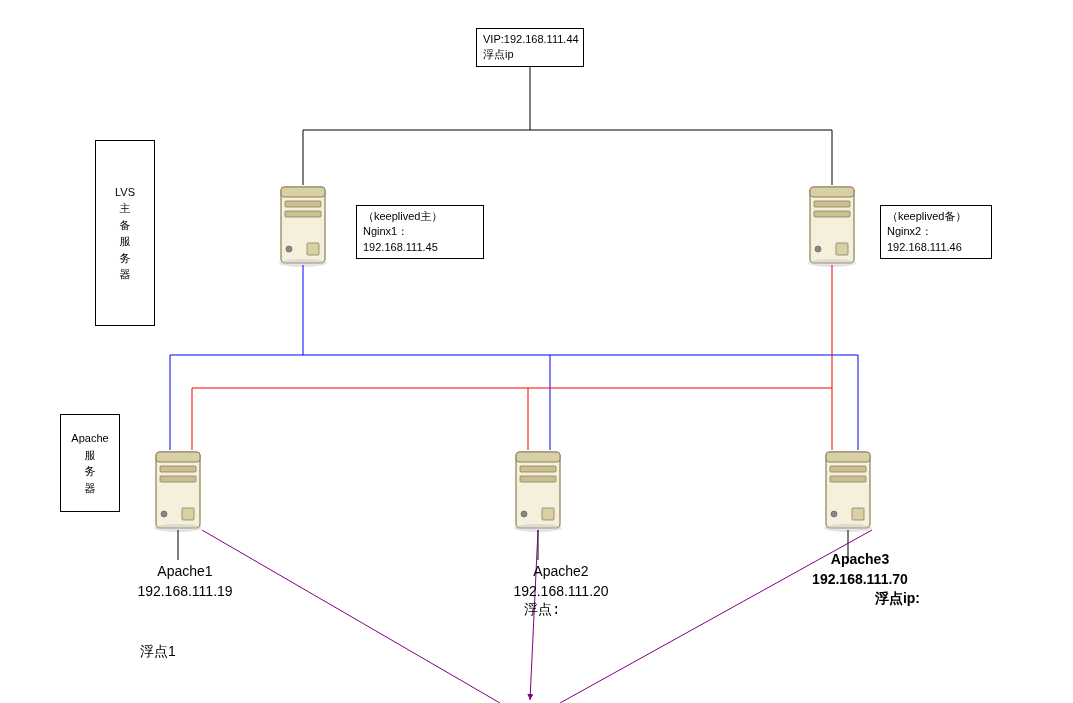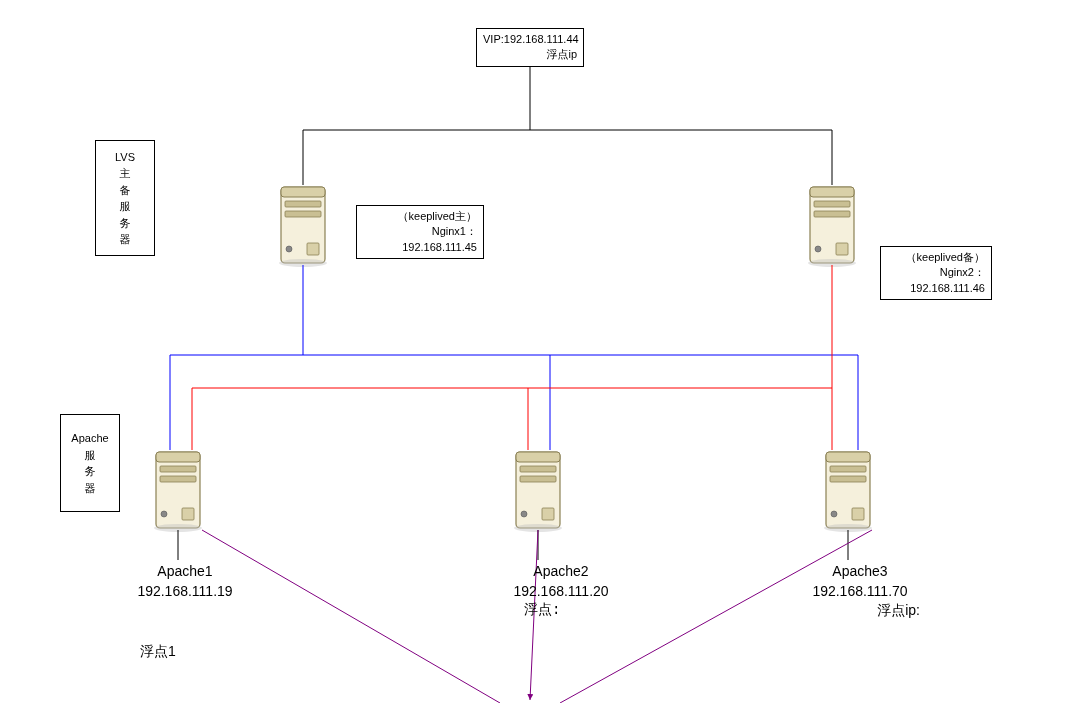--- a/index.html
+++ b/index.html
@@ -16,21 +16,21 @@
     position: absolute;
     top: 0; left: 0;
     width: 1073px;
     height: 703px;
   }
   .box {
     position: absolute;
     border: 1px solid #000;
     background: #fff;
     padding: 3px 6px;
-    text-align: right;
+    text-align: left;
     line-height: 1.4;
     font-size: 11px;
   }
   .tall-box {
     position: absolute;
     border: 1px solid #000;
     background: #fff;
     width: 60px;
     text-align: center;
     font-size: 11px;
@@ -99,21 +99,21 @@
   <line x1="202" y1="530" x2="500" y2="703" stroke="#800080" stroke-width="1"></line>
   <line x1="872" y1="530" x2="560" y2="703" stroke="#800080" stroke-width="1"></line>
   <line x1="538" y1="530" x2="530" y2="700" stroke="#800080" stroke-width="1" marker-end="url(#arrow)"></line>
 </svg>
 
 <div class="box" style="left:476px; top:28px; width:108px;">
   <div>VIP:192.168.111.44</div>
   <div>浮点ip</div>
 </div>
 
-<div class="tall-box" style="left:95px; top:140px; height:116px;">
+<div class="tall-box" style="left:95px; top:140px; height:186px;">
   <span>LVS</span>
   <span>主</span>
   <span>备</span>
   <span>服</span>
   <span>务</span>
   <span>器</span>
 </div>
 
 <div class="tall-box" style="left:60px; top:414px; height:98px;">
   <span>Apache</span>
@@ -121,35 +121,35 @@
   <span>务</span>
   <span>器</span>
 </div>
 
 <div class="box" style="left:356px; top:205px; width:128px;">
   <div>（keeplived主）</div>
   <div>Nginx1：</div>
   <div>192.168.111.45</div>
 </div>
 
-<div class="box" style="left:880px; top:205px; width:112px;margin-top:41px;">
+<div class="box" style="left:880px; top:205px; width:112px;">
   <div>（keeplived备）</div>
   <div>Nginx2：</div>
   <div>192.168.111.46</div>
 </div>
 
 <div class="label" style="left:130px; top:562px; width:110px; text-align:center;">
   <div>Apache1</div>
   <div>192.168.111.19</div>
   <div style="text-align:left; padding-left:10px;margin-top:41px;">浮点1</div>
 </div>
 
 <div class="label" style="left:506px; top:562px; width:110px; text-align:center;">
   <div>Apache2</div>
   <div>192.168.111.20</div>
   <div style="text-align:left; padding-left:18px;font-family:Liberation Mono, monospace;">浮点:</div>
 </div>
 
-<div class="label" style="left:800px; top:562px; width:120px; text-align:center;">
+<div class="label" style="left:800px; top:550px; width:120px; text-align:center;font-weight:bold;">
   <div>Apache3</div>
   <div>192.168.111.70</div>
   <div style="text-align:right; padding-left:12px;">浮点ip:</div>
 </div>
 
 </body></html>

